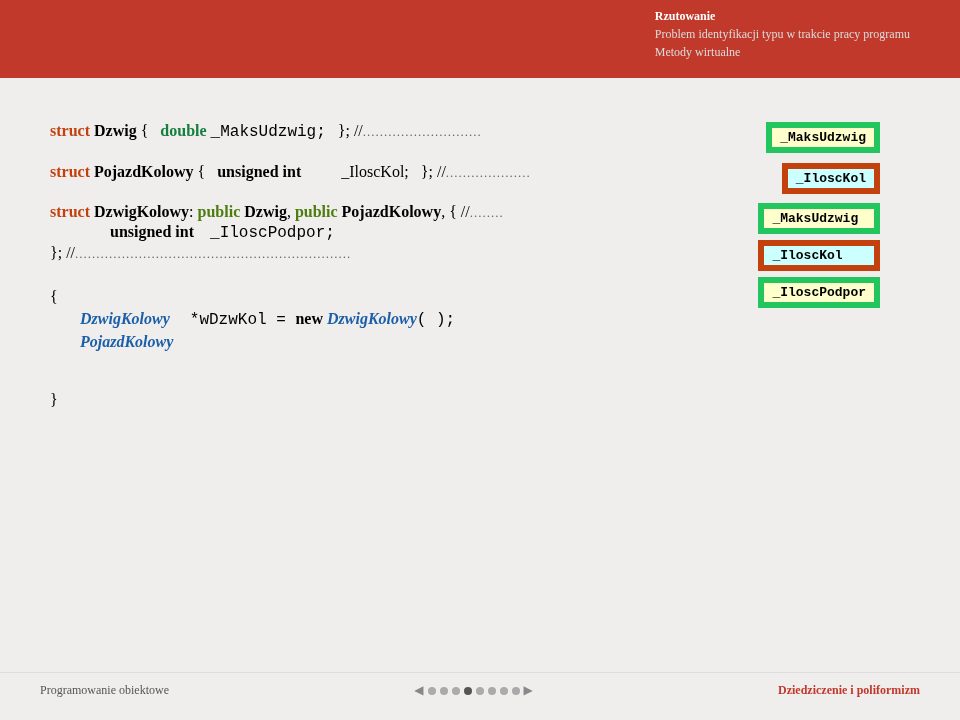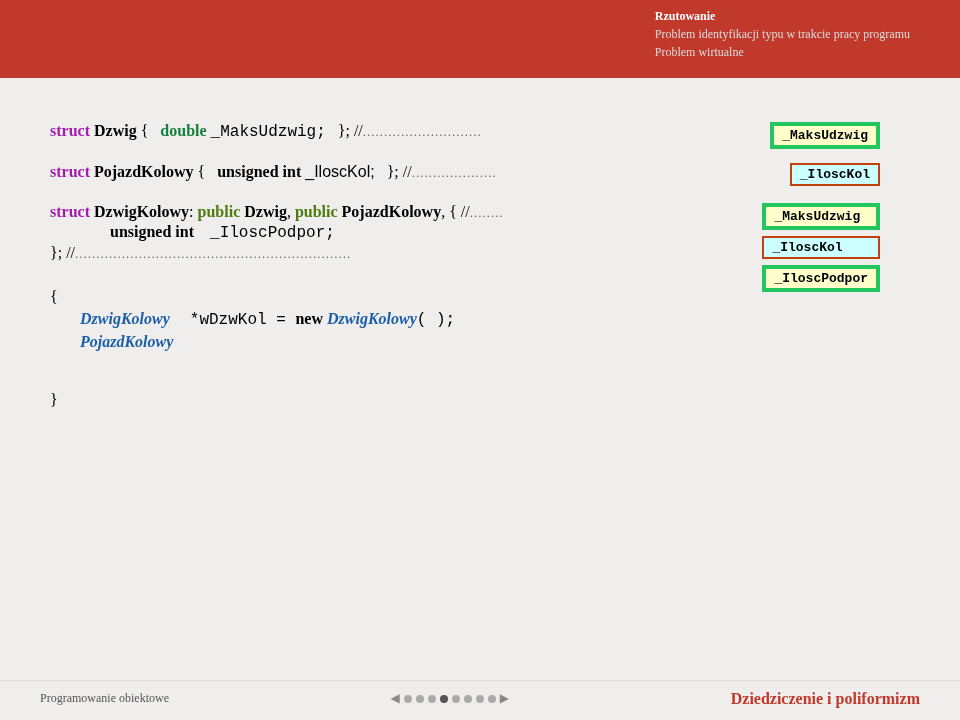--- a/index.html
+++ b/index.html
@@ -25,21 +25,21 @@
       position: relative;
     }
 
     .code-line {
       display: flex;
       align-items: baseline;
       flex-wrap: wrap;
       position: relative;
     }
 
-    .kw-struct { color: #a21caf; font-weight: bold; }
+    .kw-struct { color: #c2410c; font-weight: bold; }
     .kw-double { color: #15803d; font-weight: bold; }
     .kw-unsigned { color: #000; font-weight: bold; }
     .kw-int { color: #000; font-weight: bold; }
     .kw-public { color: #4d7c0f; font-weight: bold; }
     .kw-new { color: #000; font-weight: bold; }
 
     .class-name { font-weight: bold; color: #000; }
     .class-blue { font-style: italic; font-weight: bold; color: #1a5fa8; }
 
     .highlight-box {
@@ -49,50 +49,50 @@
       font-family: 'Courier New', monospace;
       font-size: 13px;
       font-weight: bold;
       padding: 2px 8px;
       margin-bottom: 3px;
       display: inline-block;
       white-space: nowrap;
     }
 
     .highlight-box-cyan {
-      border: 2px solid #c2410c;
+      border: 6px solid #c2410c;
       background: #ccffff;
     }
 
     .highlight-box-yellow {
-      border: 4px solid #22c55e;
+      border: 6px solid #22c55e;
       background: #ffffcc;
     }
 
     
     .footer {
       position: absolute;
-      bottom: 4px;
+      bottom: 12px;
       width: 100%;
       height: 36px;
       display: flex;
       align-items: center;
       justify-content: space-between;
       padding: 10px 40px;
       border-top: 1px solid #ddd;
       background: #f0eded;
     }
 
     .footer-left {
       font-size: 12px;
       color: #555;
     }
 
     .footer-right {
-      font-size: 16px;
+      font-size: 12px;
       color: #c0392b;
       font-weight: bold;
     }
 
     .footer-nav {
       display: flex;
       gap: 4px;
       align-items: center;
     }
 
@@ -149,21 +149,21 @@
       letter-spacing: 1px;
     }
   </style>
 </head>
 <body>
 
 <div class="top-nav">
   <div class="top-nav-col left">
     <span class="top-nav-item active">Rzutowanie</span>
     <span class="top-nav-item">Problem identyfikacji typu w trakcie pracy programu</span>
-    <span class="top-nav-item">Problem wirtualne</span>
+    <span class="top-nav-item">Metody wirtualne</span>
   </div>
 </div>
 
 <div class="red-bar"></div>
 
 <div class="main-content">
 
   <div class="section-wrapper" style="margin-top:24px;">
     <div class="code-line">
       <span class="kw-struct">struct</span>
@@ -186,21 +186,21 @@
 
   <div class="section-wrapper" style="margin-top:22px;">
     <div class="code-line">
       <span class="kw-struct">struct</span>
       &nbsp;
       <span class="class-name">PojazdKolowy</span>
       &nbsp;
       <span>{&nbsp;&nbsp;&nbsp;</span>
       <span class="kw-unsigned">unsigned int</span>
       &nbsp;
-      <span style="font-family:Liberation Sans, sans-serif;">_IloscKol;</span>
+      <span style="font-family:Liberation Serif, serif;margin-left:36px;">_IloscKol;</span>
       &nbsp;&nbsp;&nbsp;
       <span>};  //</span>
       <span class="dots-line">....................</span>
     </div>
     <div style="position:absolute; right:30px; top:0px;">
       <span class="highlight-box highlight-box-cyan">_IloscKol</span>
     </div>
   </div>
 
   <div class="section-wrapper" style="margin-top:22px;">

